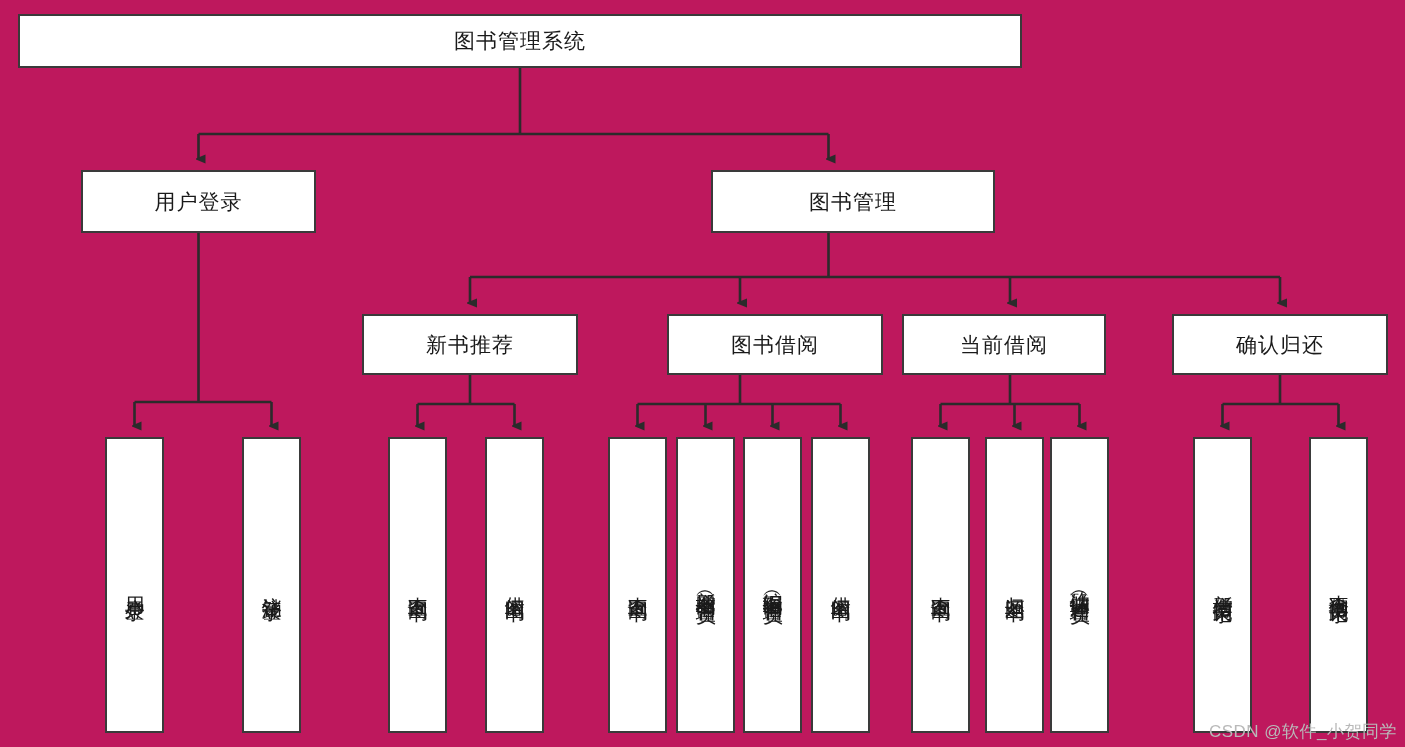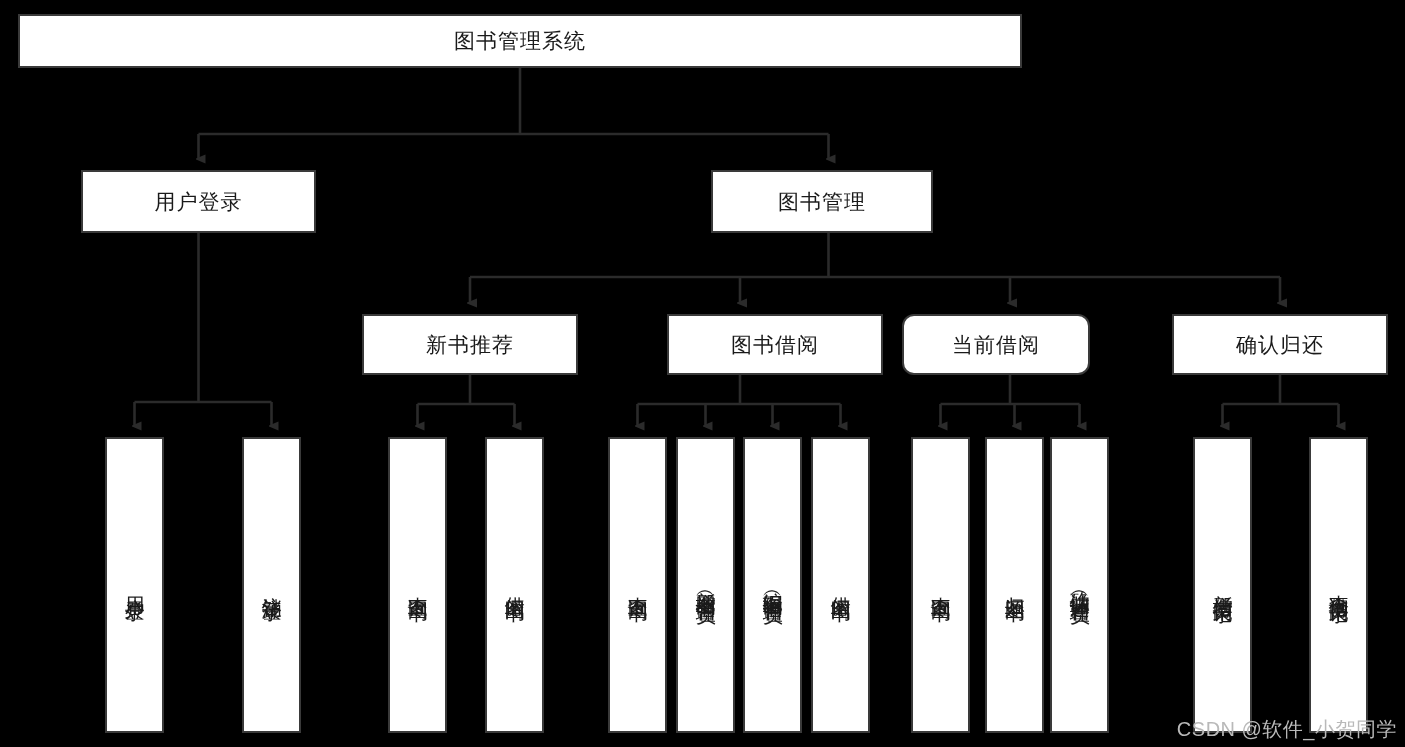--- a/index.html
+++ b/index.html
@@ -7,21 +7,21 @@
     padding: 0;
     background: #ffffff;
   }
   body {
     font-family: "Liberation Sans", "DejaVu Sans", sans-serif;
   }
   #canvas {
     position: relative;
     width: 1405px;
     height: 747px;
-    background: #000000;
+    background: #be185d;
     overflow: hidden;
   }
   #wires {
     position: absolute;
     left: 0;
     top: 0;
     width: 1405px;
     height: 747px;
     pointer-events: none;
   }
@@ -50,21 +50,21 @@
     white-space: nowrap;
     text-align: center;
   }
   .node .hlabel {
     white-space: nowrap;
   }
   .watermark {
     position: absolute;
     right: 8px;
     bottom: 4px;
-    font-size: 20px;
+    font-size: 17px;
     color: #b9b9b9;
     white-space: nowrap;
     letter-spacing: 0.5px;
   }
 </style>
 </head>
 <body>
 
 <div id="canvas">
 
@@ -111,30 +111,30 @@
       </g>
   </svg>
 
   <div id="nodes-layer">
       <div class="node horiz" style="left: 18px; top: 14px; width: 1004px; height: 54px;">
         <span class="hlabel">图书管理系统</span>
       </div>
       <div class="node horiz" style="left: 81px; top: 170px; width: 235px; height: 63px;">
         <span class="hlabel">用户登录</span>
       </div>
-      <div class="node horiz" style="left: 711px; top: 170px; width: 222px; height: 63px;">
+      <div class="node horiz" style="left: 711px; top: 170px; width: 284px; height: 63px;">
         <span class="hlabel">图书管理</span>
       </div>
       <div class="node horiz" style="left: 362px; top: 314px; width: 216px; height: 61px; font-family: Liberation Serif, serif;">
         <span class="hlabel">新书推荐</span>
       </div>
       <div class="node horiz" style="left: 632px; top: 314px; width: 216px; height: 61px; margin-left: 35px;">
         <span class="hlabel">图书借阅</span>
       </div>
-      <div class="node horiz" style="left: 902px; top: 314px; width: 188px; height: 61px; border-radius: 12px;">
+      <div class="node horiz" style="left: 902px; top: 314px; width: 204px; height: 61px;">
         <span class="hlabel">当前借阅</span>
       </div>
       <div class="node horiz" style="left: 1172px; top: 314px; width: 216px; height: 61px;">
         <span class="hlabel">确认归还</span>
       </div>
       <div class="node vert" style="left: 105px; top: 437px; width: 59px; height: 296px;">
         <span class="vlabel">用户登录</span>
       </div>
       <div class="node vert" style="left: 242px; top: 437px; width: 59px; height: 296px;">
         <span class="vlabel">注销登录</span>

